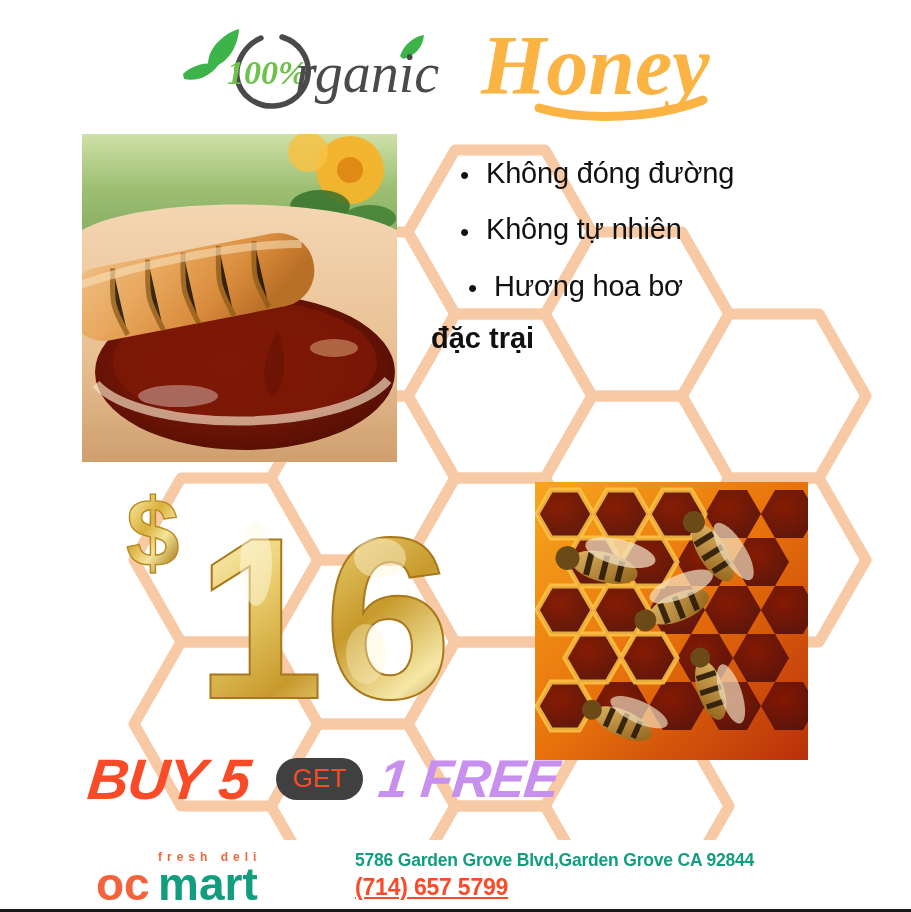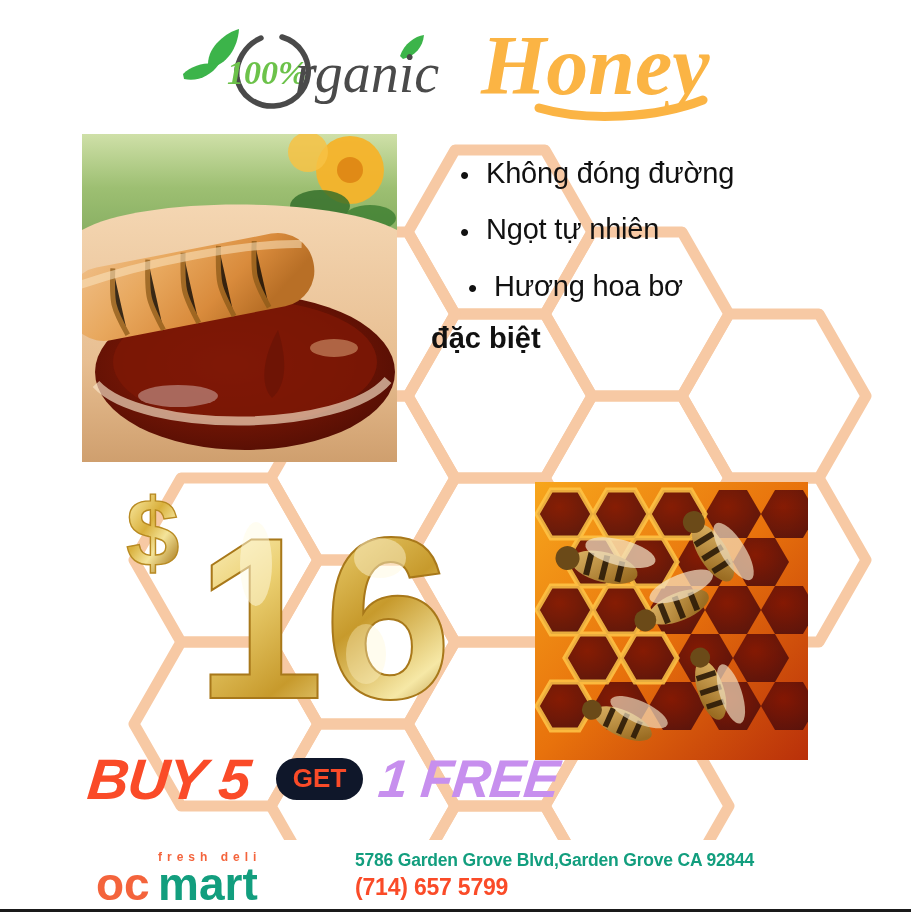--- a/index.html
+++ b/index.html
@@ -104,24 +104,24 @@
     font-size:57px;
     font-weight:bold;
     font-style:italic;
     color:#FA4B28;
     letter-spacing:-1px;
     line-height:62px;
     transform:skewX(-6deg);
   }
   .get-pill{
     margin-left:26px;
-    background:#0f172a;
+    background:#404040;
     color:#FA4B28;
     font-size:26px;
-    font-weight:bold;
+    font-weight:normal;
     letter-spacing:0px;
     padding:6px 17px 8px 17px;
     border-radius:26px;
     line-height:28px;
   }
   .free1{
     margin-left:16px;
     font-size:53px;
     font-weight:bold;
     font-style:italic;
@@ -153,20 +153,21 @@
     line-height:24px;
     white-space:nowrap;
   }
   .phone{
     color:#FA4B28;
     font-size:23px;
     font-weight:bold;
     letter-spacing:-0.2px;
     line-height:30px;
     white-space:nowrap;
+    text-decoration:underline;
   }
   .footer-rule{
     position:absolute;left:0;bottom:0;width:911px;height:3px;
     background:#1a1a1a;
   }
 </style>
 </head>
 <body>
 
 <div id="flyer">
@@ -280,26 +281,26 @@
       <ellipse cx="96" cy="262" rx="40" ry="11" fill="#ffffff" opacity="0.35"></ellipse>
       <ellipse cx="252" cy="214" rx="24" ry="9" fill="#ffd9a3" opacity="0.4"></ellipse>
     </svg>
   </div>
 
   <div class="bullets">
     <span class="bullet-row r1">
       <span class="dot">•</span><span>Không đóng đường</span>
     </span>
     <span class="bullet-row r2">
-      <span class="dot">•</span><span>Ngọt tự nhiên</span>
+      <span class="dot">•</span><span>Không tự nhiên</span>
     </span>
     <span class="bullet-row r4">
       <span class="dot">•</span><span>Hương hoa bơ</span>
     </span>
-    <span class="bullet-cont">đặc biệt</span>
+    <span class="bullet-cont">đặc trại</span>
   </div>
 
   <div class="price">
     <svg viewBox="0 0 380 250" width="380" height="250" xmlns="http://www.w3.org/2000/svg">
       <defs>
         <linearGradient id="goldA" x1="0" y1="0" x2="0.7" y2="1">
           <stop offset="0%" stop-color="#FDF3C0"></stop>
           <stop offset="22%" stop-color="#F2DD8C"></stop>
           <stop offset="48%" stop-color="#D9B03C"></stop>
           <stop offset="70%" stop-color="#F4E49A"></stop>

